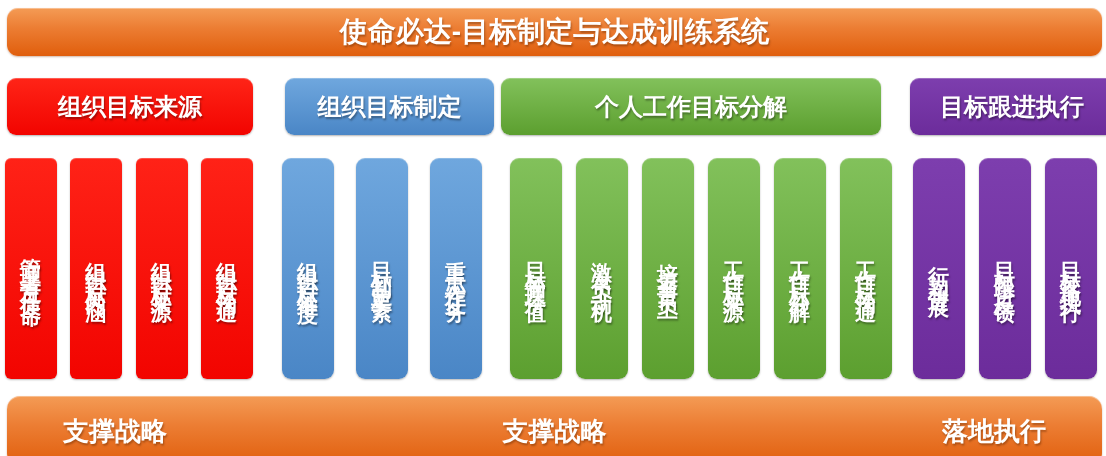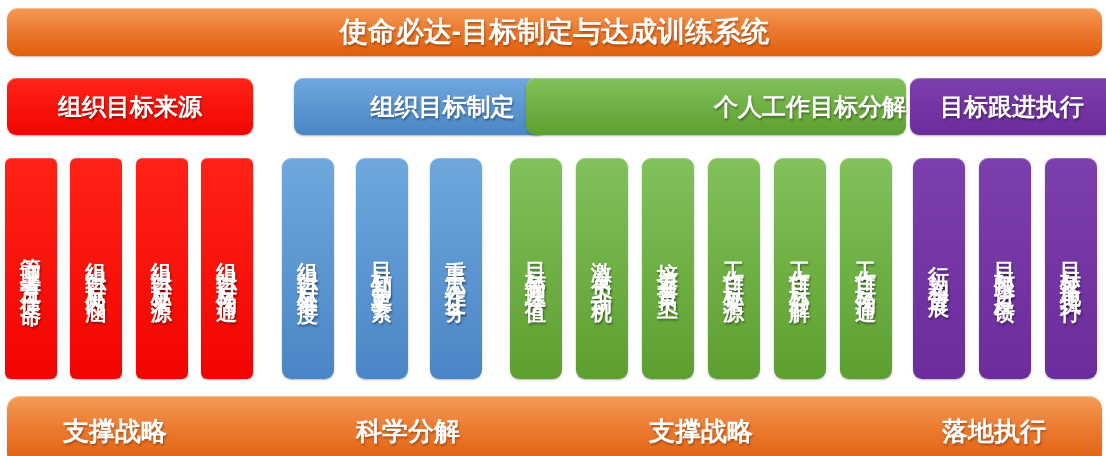--- a/index.html
+++ b/index.html
@@ -58,22 +58,22 @@
     align-items: center;
     justify-content: center;
     color: #ffffff;
     font-weight: bold;
     font-size: 24px;
     border-radius: 9px;
     box-shadow: inset 0 1px 0 rgba(255,255,255,0.25), 0 1px 2px rgba(0,0,0,0.30);
   }
   .hdr span { text-shadow: 1px 2px 2px rgba(0,0,0,0.35); white-space: nowrap; }
   .hdr-red    { left: 7px;   width: 246px; background: linear-gradient(180deg, #FF2417 0%, #F20400 100%); }
-  .hdr-blue   { left: 294px; width: 209px; background: linear-gradient(180deg, #6FA7DE 0%, #4A86C6 100%); padding-left: 44px; }
-  .hdr-green  { left: 526px; width: 380px; background: linear-gradient(180deg, #82C15B 0%, #5C9F2F 100%); justify-content: flex-end; }
+  .hdr-blue   { left: 285px; width: 209px; background: linear-gradient(180deg, #6FA7DE 0%, #4A86C6 100%); }
+  .hdr-green  { left: 501px; width: 380px; background: linear-gradient(180deg, #82C15B 0%, #5C9F2F 100%); }
   .hdr-purple { left: 910px; width: 204px; background: linear-gradient(180deg, #7D3EAE 0%, #6C2C9B 100%); }
 
   
   .cols {
     position: absolute;
     top: 158px;
     height: 221px;
     display: flex;
     justify-content: space-between;
   }
@@ -184,18 +184,17 @@
     <div class="pill pill-purple">
       <span class="vtext">目标跟进反馈</span>
     </div>
     <div class="pill pill-purple">
       <span class="vtext">目标落地执行</span>
     </div>
   </div>
 
   <div class="banner footer-banner">
     <span class="footer-label">支撑战略</span>
-    <span class="footer-label">科学分解</span>
     <span class="footer-label">支撑战略</span>
     <span class="footer-label">落地执行</span>
   </div>
 
 </div>
 
 </body></html>

